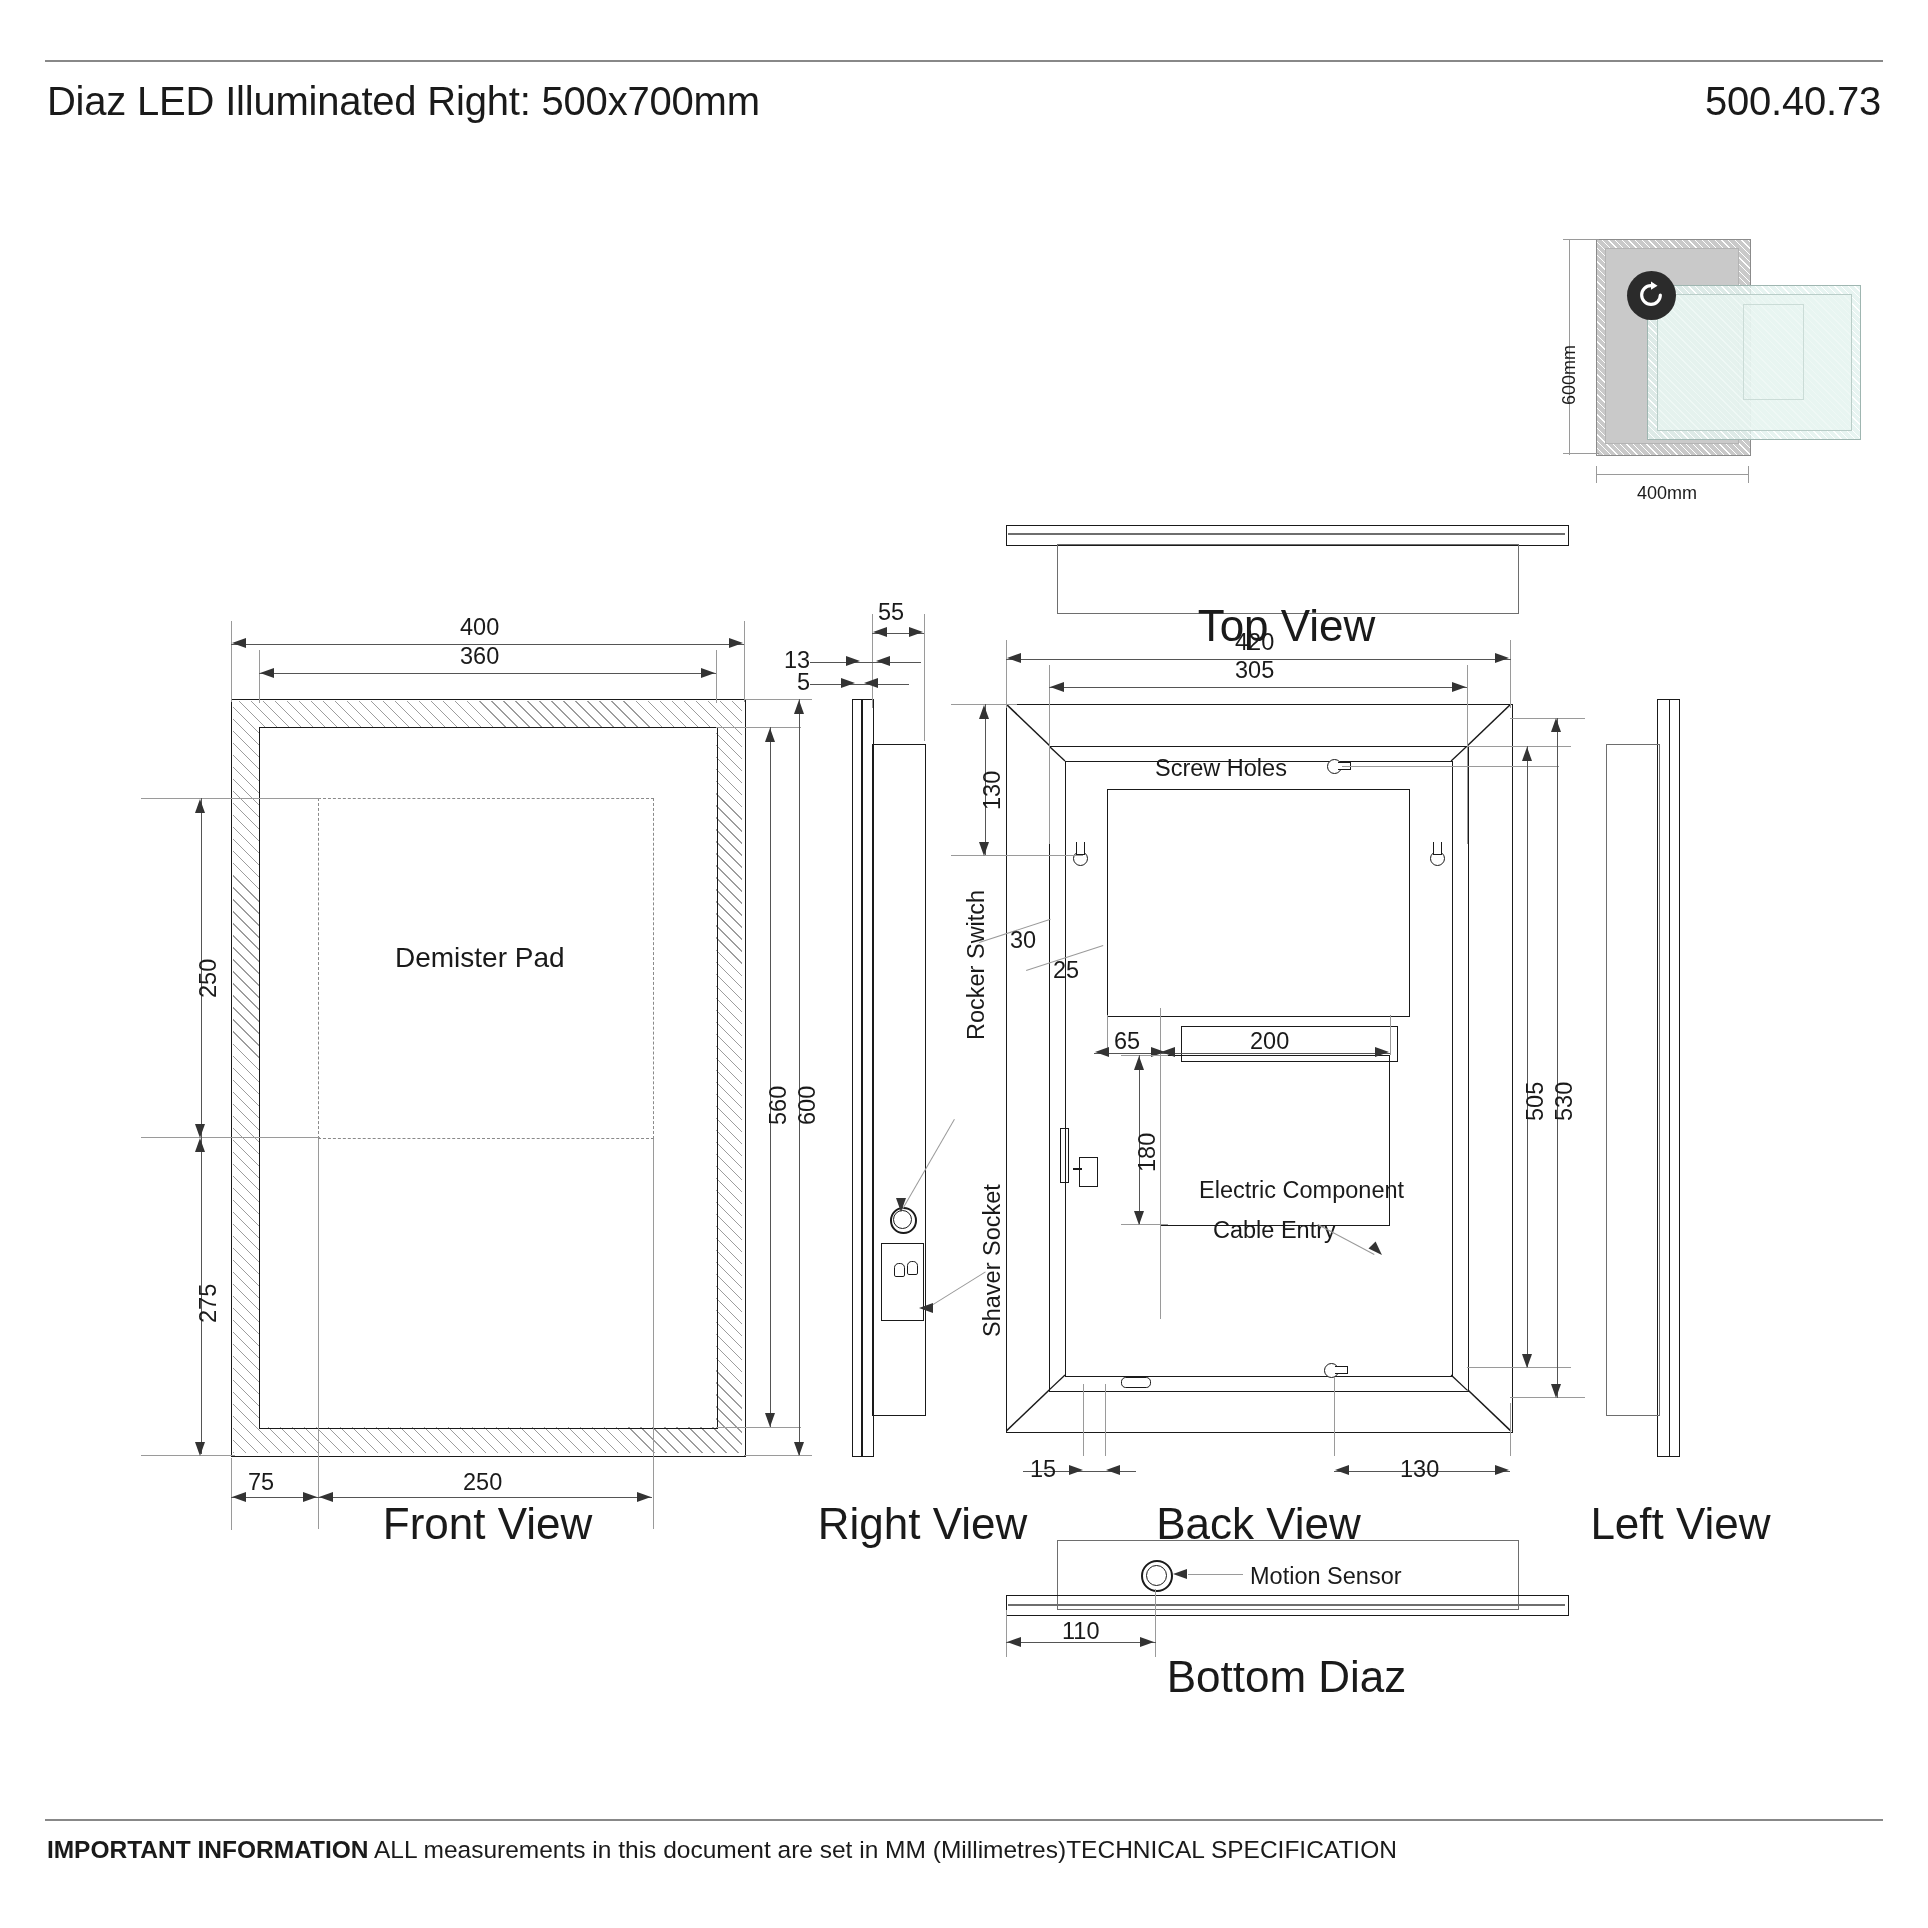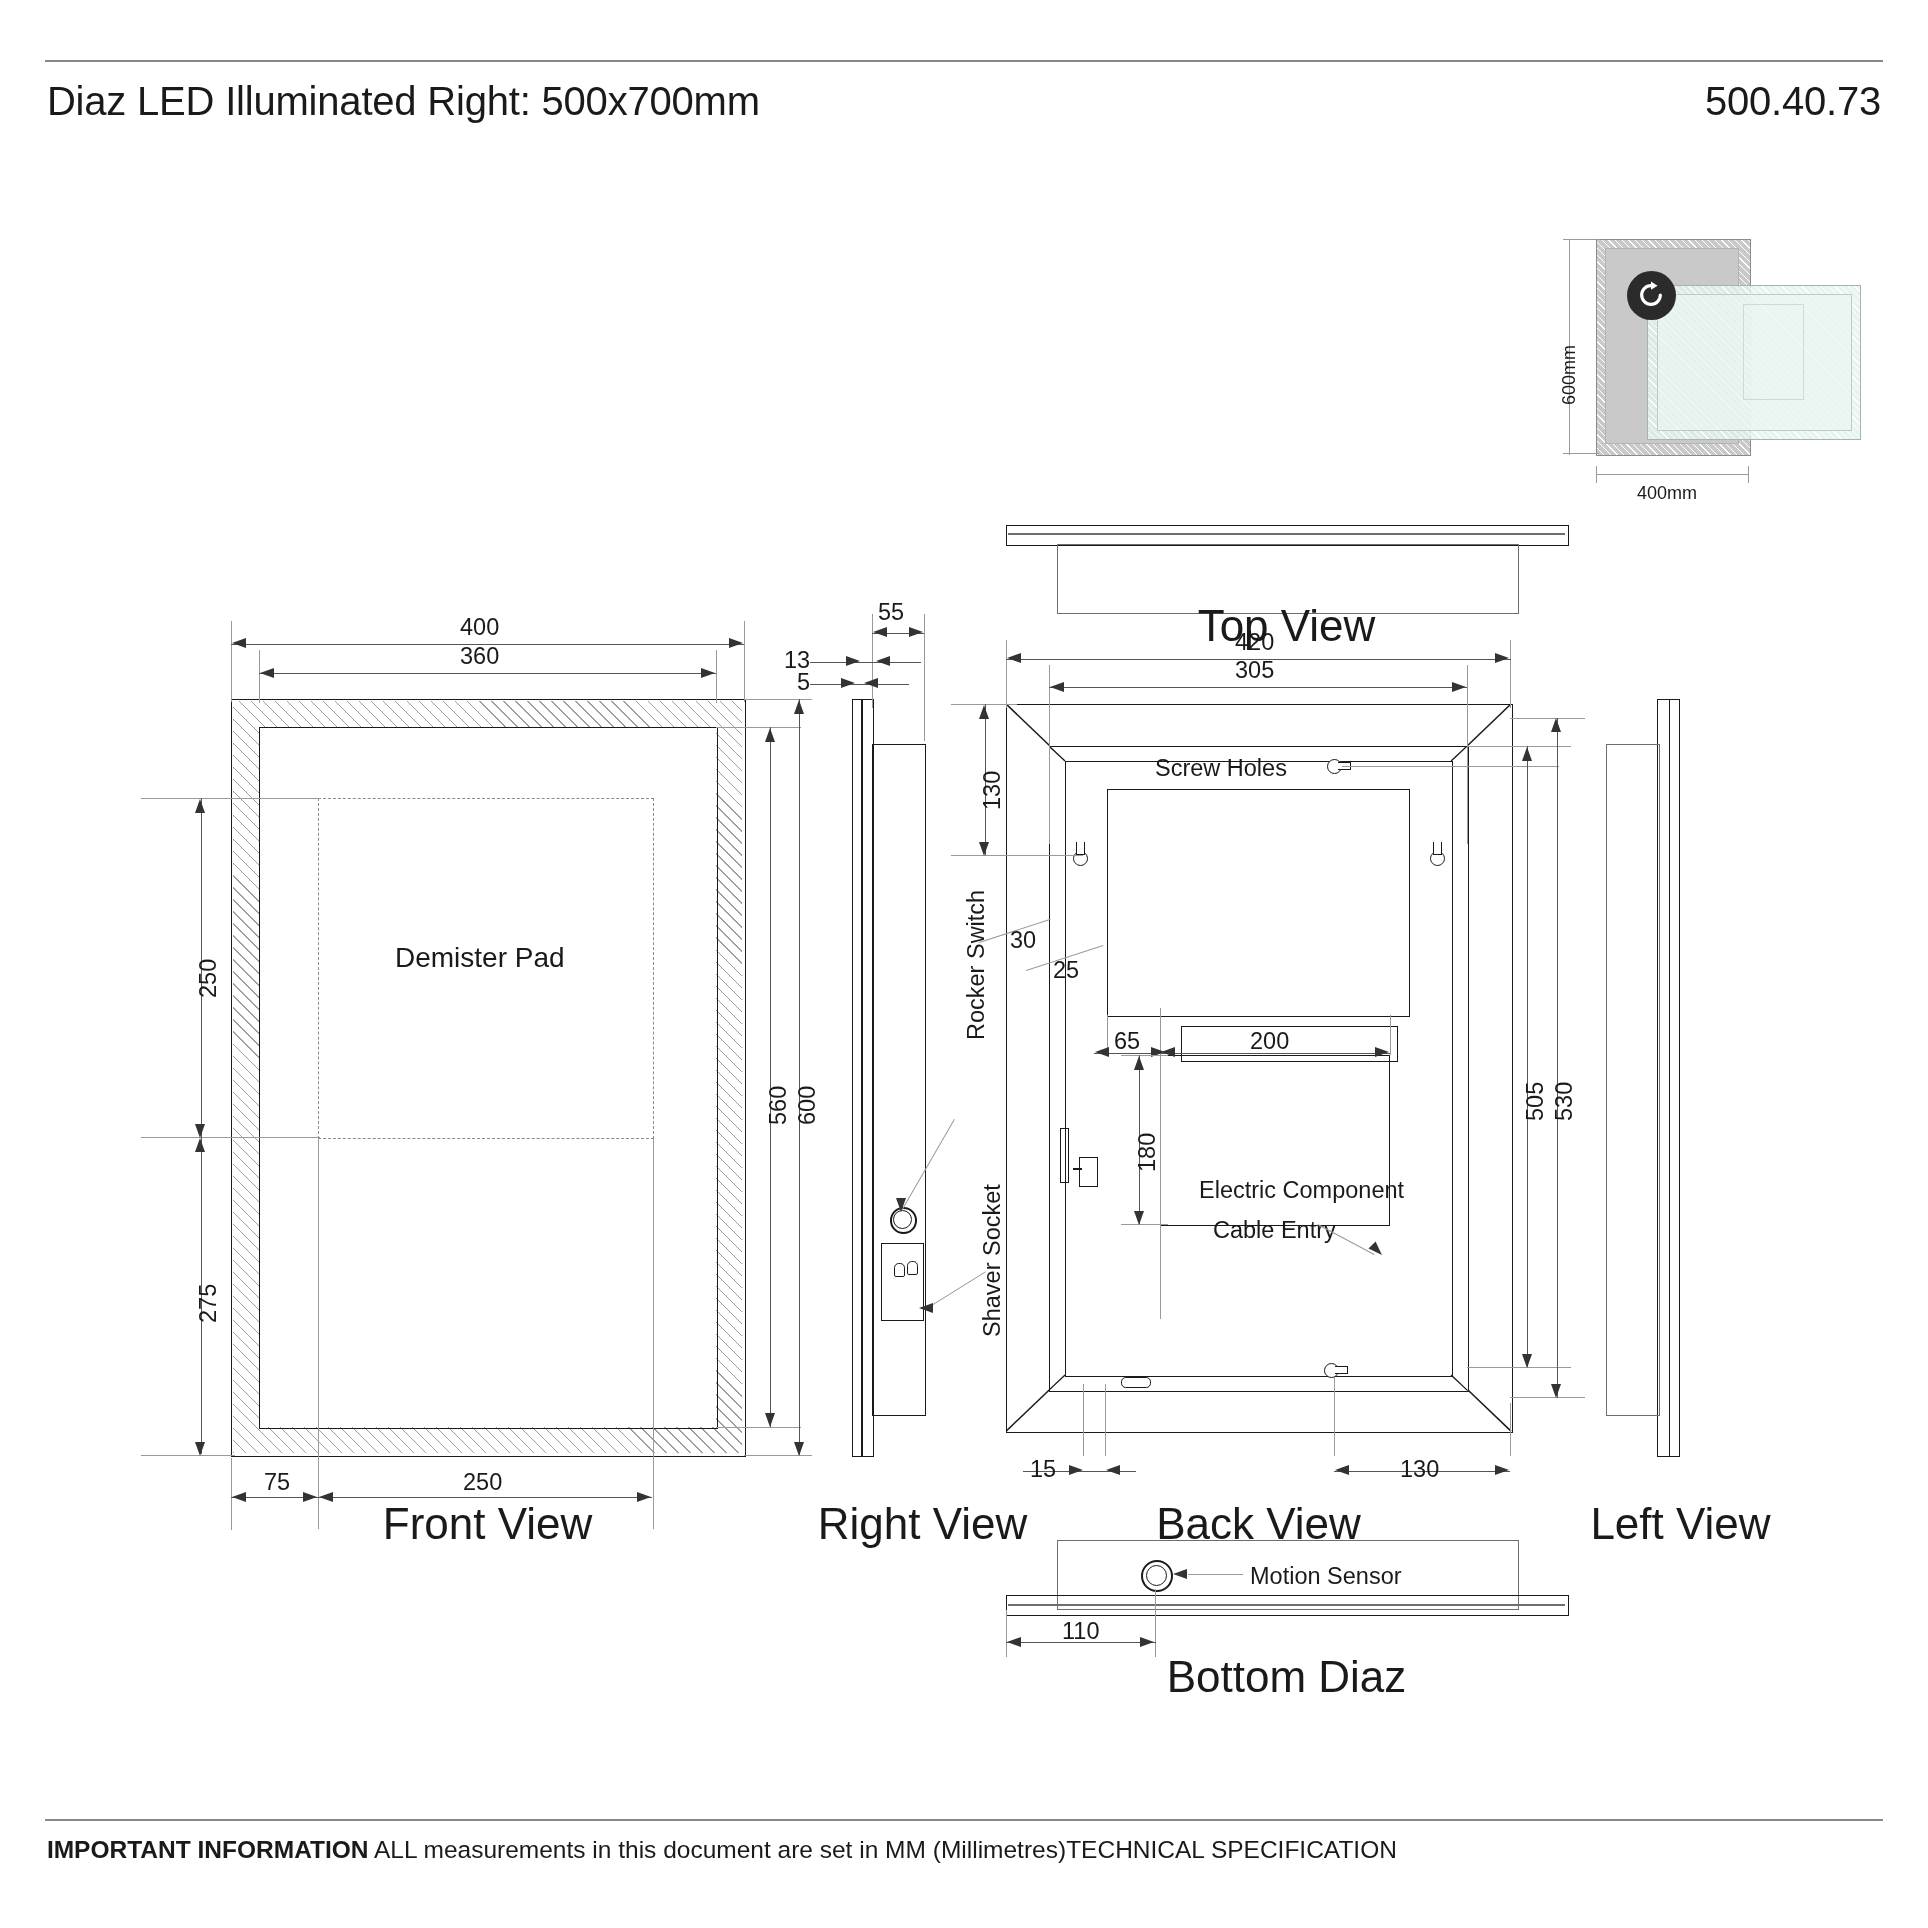--- a/index.html
+++ b/index.html
@@ -179,21 +179,21 @@
   <div class="ar ar-u" style="left:195px;top:1138px;"></div>
   <div class="ar ar-d" style="left:195px;top:1442px;"></div>
   <div class="dimtxt rot" style="left:195px;top:1323px;">275</div>
 
   <div class="ext extv" style="left:231px;top:1458px;height:72px;"></div>
   <div class="ext extv" style="left:318px;top:1139px;height:390px;"></div>
   <div class="ext extv" style="left:653px;top:1139px;height:390px;"></div>
   <div class="dimline" style="left:231px;top:1497px;width:88px;"></div>
   <div class="ar ar-l" style="left:232px;top:1492px;"></div>
   <div class="ar ar-r" style="left:303px;top:1492px;"></div>
-  <div class="dimtxt" style="left:264px;top:1469px;">75</div>
+  <div class="dimtxt" style="left:248px;top:1469px;">75</div>
 
   <div class="dimline" style="left:318px;top:1497px;width:334px;"></div>
   <div class="ar ar-l" style="left:319px;top:1492px;"></div>
   <div class="ar ar-r" style="left:637px;top:1492px;"></div>
   <div class="dimtxt" style="left:463px;top:1469px;">250</div>
 
   <div class="viewname" style="left:231px;top:1499px;width:513px;">Front View</div>
 </div>
 
 <div class="vw" id="right-view" style="left:0;top:0;width:989px;height:1601px;">

